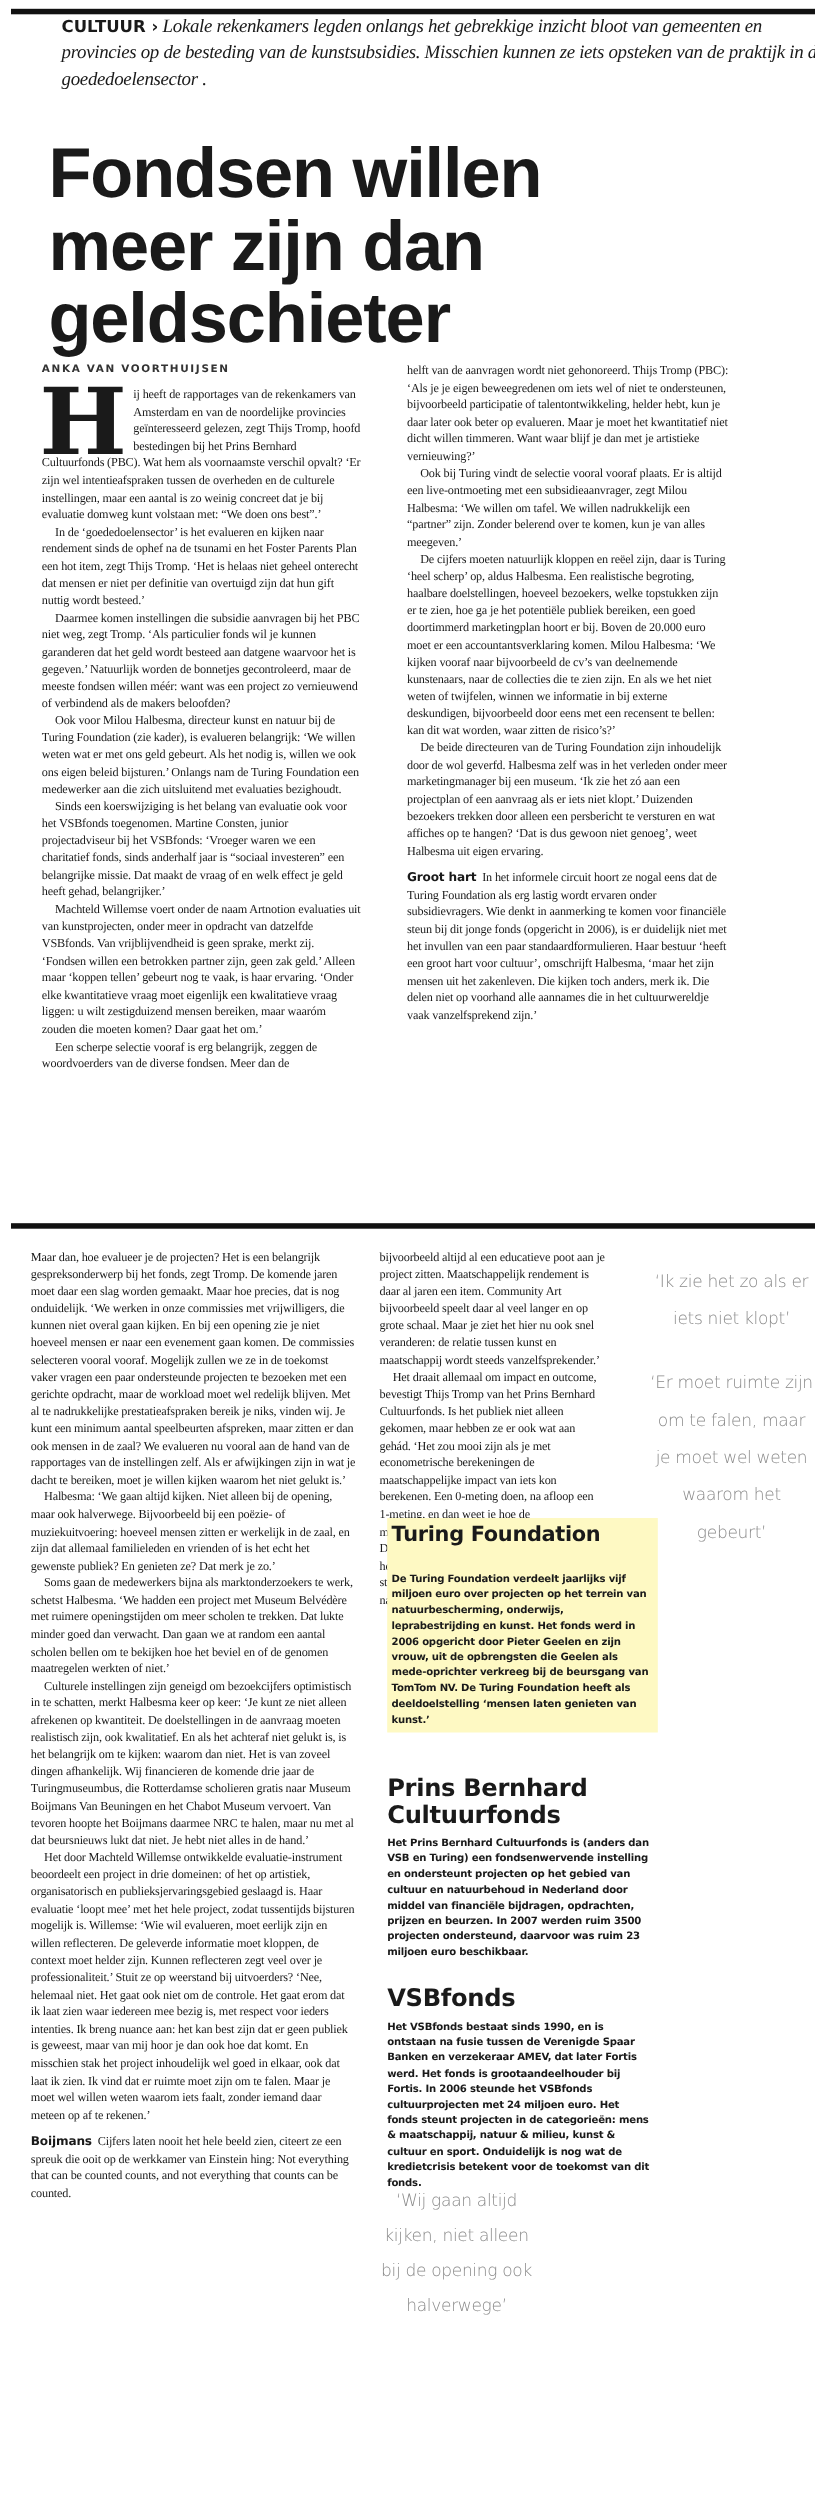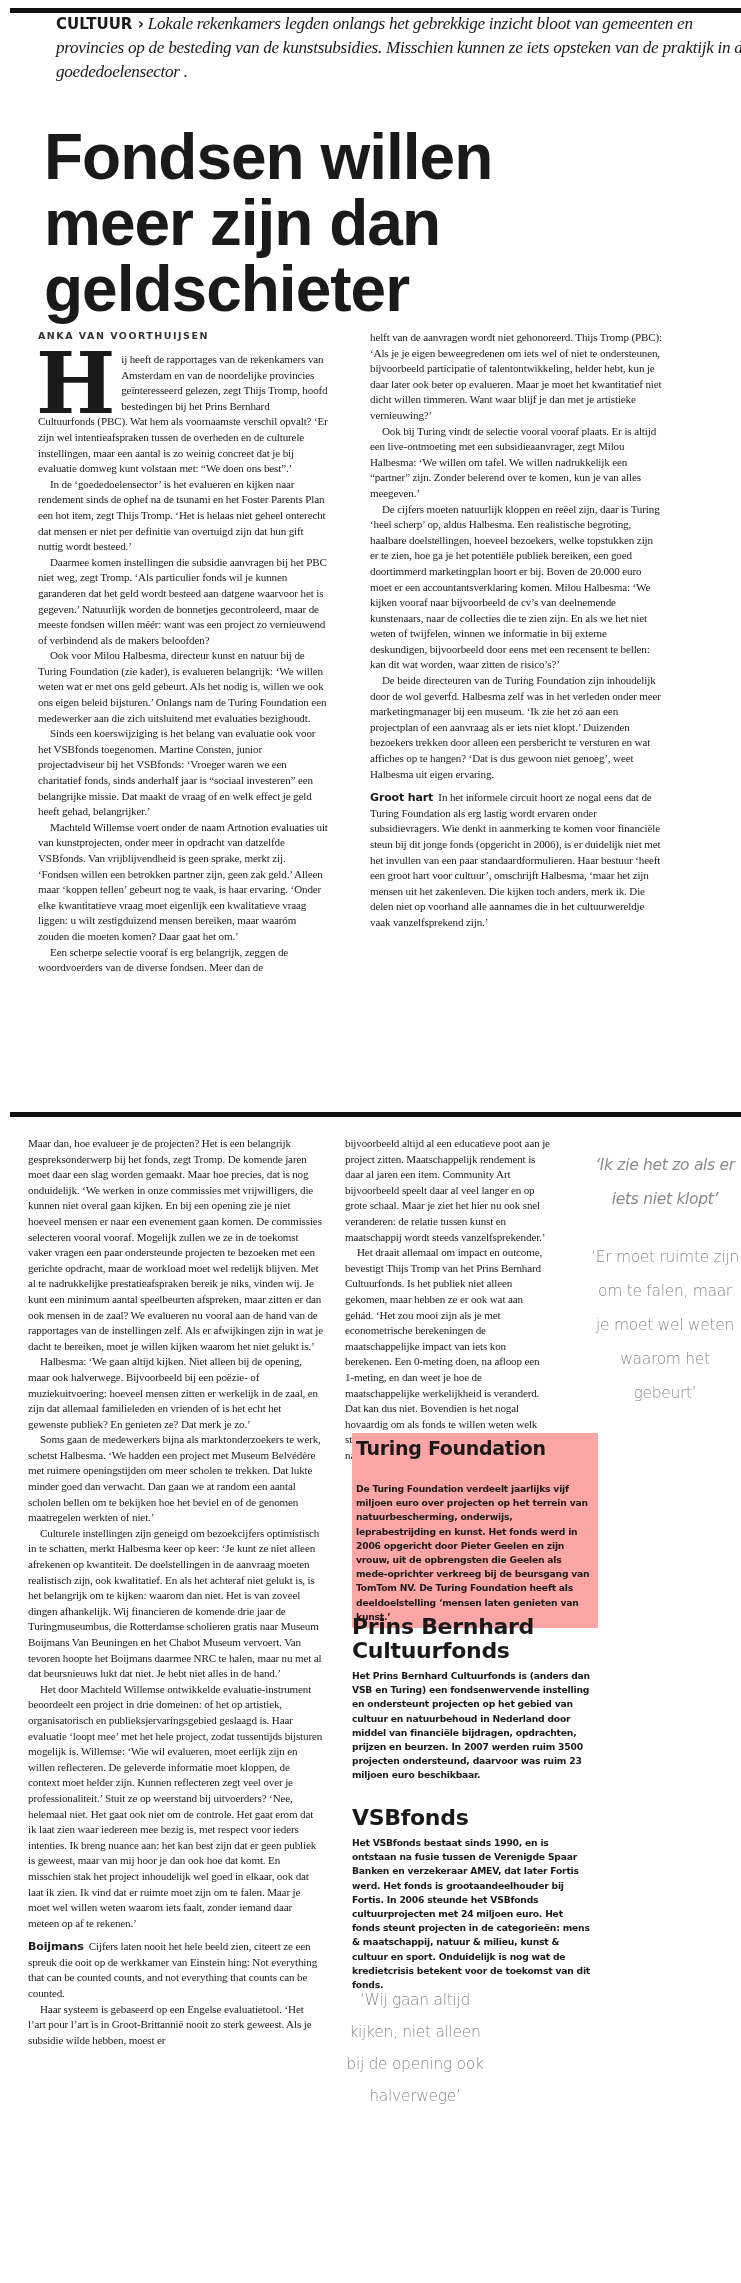--- a/index.html
+++ b/index.html
@@ -15,24 +15,24 @@
   .col p.sec { margin-top: 8px; text-indent: 0; }
   .col .lead { font-weight: bold; font-family: "DejaVu Sans", "Liberation Sans", sans-serif; font-size: 11px; }
   .dropcap { float: left; font-size: 84px; line-height: 64px; height: 62px; font-weight: bold; margin: 0 6px 0 -2px; font-family: "DejaVu Serif", "Liberation Serif", serif; }
   .c1 { left: 38px; top: 352px; width: 290px; }
   .c2 { left: 370px; top: 330px; width: 292px; }
   .c3 { left: 28px; top: 1136px; width: 295px; }
   .c4 { left: 345px; top: 1136px; width: 205px; }
   .box { position: absolute; left: 352px; width: 240px; font-family: "DejaVu Sans", "Liberation Sans", sans-serif; }
   .box h3 { margin: 0; font-size: 20px; line-height: 23px; font-weight: bold; color: #1a1a1a; letter-spacing: -0.3px; }
   .box p { margin: 6px 0 0 0; font-size: 9.2px; line-height: 14.2px; font-weight: bold; letter-spacing: -0.2px; }
-  .box.turing { top: 1433px; background: #fca5a5; padding: 4px 6px 4px 4px; width: 236px; }
+  .box.turing { top: 1380px; background: #fef9c3; padding: 4px 6px 4px 4px; width: 236px; }
   .box.turing h3 { font-size: 19px; }
   .quote { position: absolute; font-family: "DejaVu Sans", "Liberation Sans", sans-serif; color: #8a8a8a; font-weight: 200; text-align: center; font-size: 15.5px; line-height: 34px; letter-spacing: -0.3px; }
-  .q1 { left: 590px; top: 1148px; width: 150px; font-style: italic; }
+  .q1 { left: 590px; top: 1148px; width: 150px; }
   .q2 { left: 590px; top: 1240px; width: 150px; }
   .q3 { left: 340px; top: 1984px; width: 150px; font-size: 15.5px; line-height: 32px; }
 </style>
 </head>
 <body>
 
 <div class="rule" style="top:8px"></div>
 
 <div class="intro">
   <span class="kicker">CULTUUR ›</span>
@@ -62,21 +62,20 @@
 
 <div class="rule" style="top:1112px"></div>
 
 <div class="col c3">
   <p class="noindent">Maar dan, hoe evalueer je de projecten? Het is een belangrijk gespreksonderwerp bij het fonds, zegt Tromp. De komende jaren moet daar een slag worden gemaakt. Maar hoe precies, dat is nog onduidelijk. ‘We werken in onze commissies met vrijwilligers, die kunnen niet overal gaan kijken. En bij een opening zie je niet hoeveel mensen er naar een evenement gaan komen. De commissies selecteren vooral vooraf. Mogelijk zullen we ze in de toekomst vaker vragen een paar ondersteunde projecten te bezoeken met een gerichte opdracht, maar de workload moet wel redelijk blijven. Met al te nadrukkelijke prestatieafspraken bereik je niks, vinden wij. Je kunt een minimum aantal speelbeurten afspreken, maar zitten er dan ook mensen in de zaal? We evalueren nu vooral aan de hand van de rapportages van de instellingen zelf. Als er afwijkingen zijn in wat je dacht te bereiken, moet je willen kijken waarom het niet gelukt is.’</p>
   <p>Halbesma: ‘We gaan altijd kijken. Niet alleen bij de opening, maar ook halverwege. Bijvoorbeeld bij een poëzie- of muziekuitvoering: hoeveel mensen zitten er werkelijk in de zaal, en zijn dat allemaal familieleden en vrienden of is het echt het gewenste publiek? En genieten ze? Dat merk je zo.’</p>
   <p>Soms gaan de medewerkers bijna als marktonderzoekers te werk, schetst Halbesma. ‘We hadden een project met Museum Belvédère met ruimere openingstijden om meer scholen te trekken. Dat lukte minder goed dan verwacht. Dan gaan we at random een aantal scholen bellen om te bekijken hoe het beviel en of de genomen maatregelen werkten of niet.’</p>
   <p>Culturele instellingen zijn geneigd om bezoekcijfers optimistisch in te schatten, merkt Halbesma keer op keer: ‘Je kunt ze niet alleen afrekenen op kwantiteit. De doelstellingen in de aanvraag moeten realistisch zijn, ook kwalitatief. En als het achteraf niet gelukt is, is het belangrijk om te kijken: waarom dan niet. Het is van zoveel dingen afhankelijk. Wij financieren de komende drie jaar de Turingmuseumbus, die Rotterdamse scholieren gratis naar Museum Boijmans Van Beuningen en het Chabot Museum vervoert. Van tevoren hoopte het Boijmans daarmee NRC te halen, maar nu met al dat beursnieuws lukt dat niet. Je hebt niet alles in de hand.’</p>
   <p>Het door Machteld Willemse ontwikkelde evaluatie-instrument beoordeelt een project in drie domeinen: of het op artistiek, organisatorisch en publieksjervaringsgebied geslaagd is. Haar evaluatie ‘loopt mee’ met het hele project, zodat tussentijds bijsturen mogelijk is. Willemse: ‘Wie wil evalueren, moet eerlijk zijn en willen reflecteren. De geleverde informatie moet kloppen, de context moet helder zijn. Kunnen reflecteren zegt veel over je professionaliteit.’ Stuit ze op weerstand bij uitvoerders? ‘Nee, helemaal niet. Het gaat ook niet om de controle. Het gaat erom dat ik laat zien waar iedereen mee bezig is, met respect voor ieders intenties. Ik breng nuance aan: het kan best zijn dat er geen publiek is geweest, maar van mij hoor je dan ook hoe dat komt. En misschien stak het project inhoudelijk wel goed in elkaar, ook dat laat ik zien. Ik vind dat er ruimte moet zijn om te falen. Maar je moet wel willen weten waarom iets faalt, zonder iemand daar meteen op af te rekenen.’</p>
   <p class="sec"><span class="lead">Boijmans</span>&nbsp; <span>Cijfers laten nooit het hele beeld zien, citeert ze een spreuk die ooit op de werkkamer van Einstein hing: Not everything that can be counted counts, and not everything that counts can be counted.</span></p>
-  <p>Haar systeem is gebaseerd op een Engelse evaluatietool. ‘Het l’art pour l’art is in Groot-Brittannië nooit zo sterk geweest. Als je subsidie wilde hebben, moest er</p>
 </div>
 
 <div class="col c4">
   <p class="noindent">bijvoorbeeld altijd al een educatieve poot aan je project zitten. Maatschappelijk rendement is daar al jaren een item. Community Art bijvoorbeeld speelt daar al veel langer en op grote schaal. Maar je ziet het hier nu ook snel veranderen: de relatie tussen kunst en maatschappij wordt steeds vanzelfsprekender.’</p>
   <p>Het draait allemaal om impact en outcome, bevestigt Thijs Tromp van het Prins Bernhard Cultuurfonds. Is het publiek niet alleen gekomen, maar hebben ze er ook wat aan gehád. ‘Het zou mooi zijn als je met econometrische berekeningen de maatschappelijke impact van iets kon berekenen. Een 0-meting doen, na afloop een 1-meting, en dan weet je hoe de maatschappelijke werkelijkheid is veranderd. Dat kan dus niet. Bovendien is het nogal hovaardig om als fonds te willen weten welk stukje maatschappelijke impact je mag claimen na je bijdrage.’ ©</p>
 </div>
 
 <div class="quote q1">‘Ik zie het zo als er iets niet klopt’</div>
 <div class="quote q2">‘Er moet ruimte zijn om te falen, maar je moet wel weten waarom het gebeurt’</div>
 

